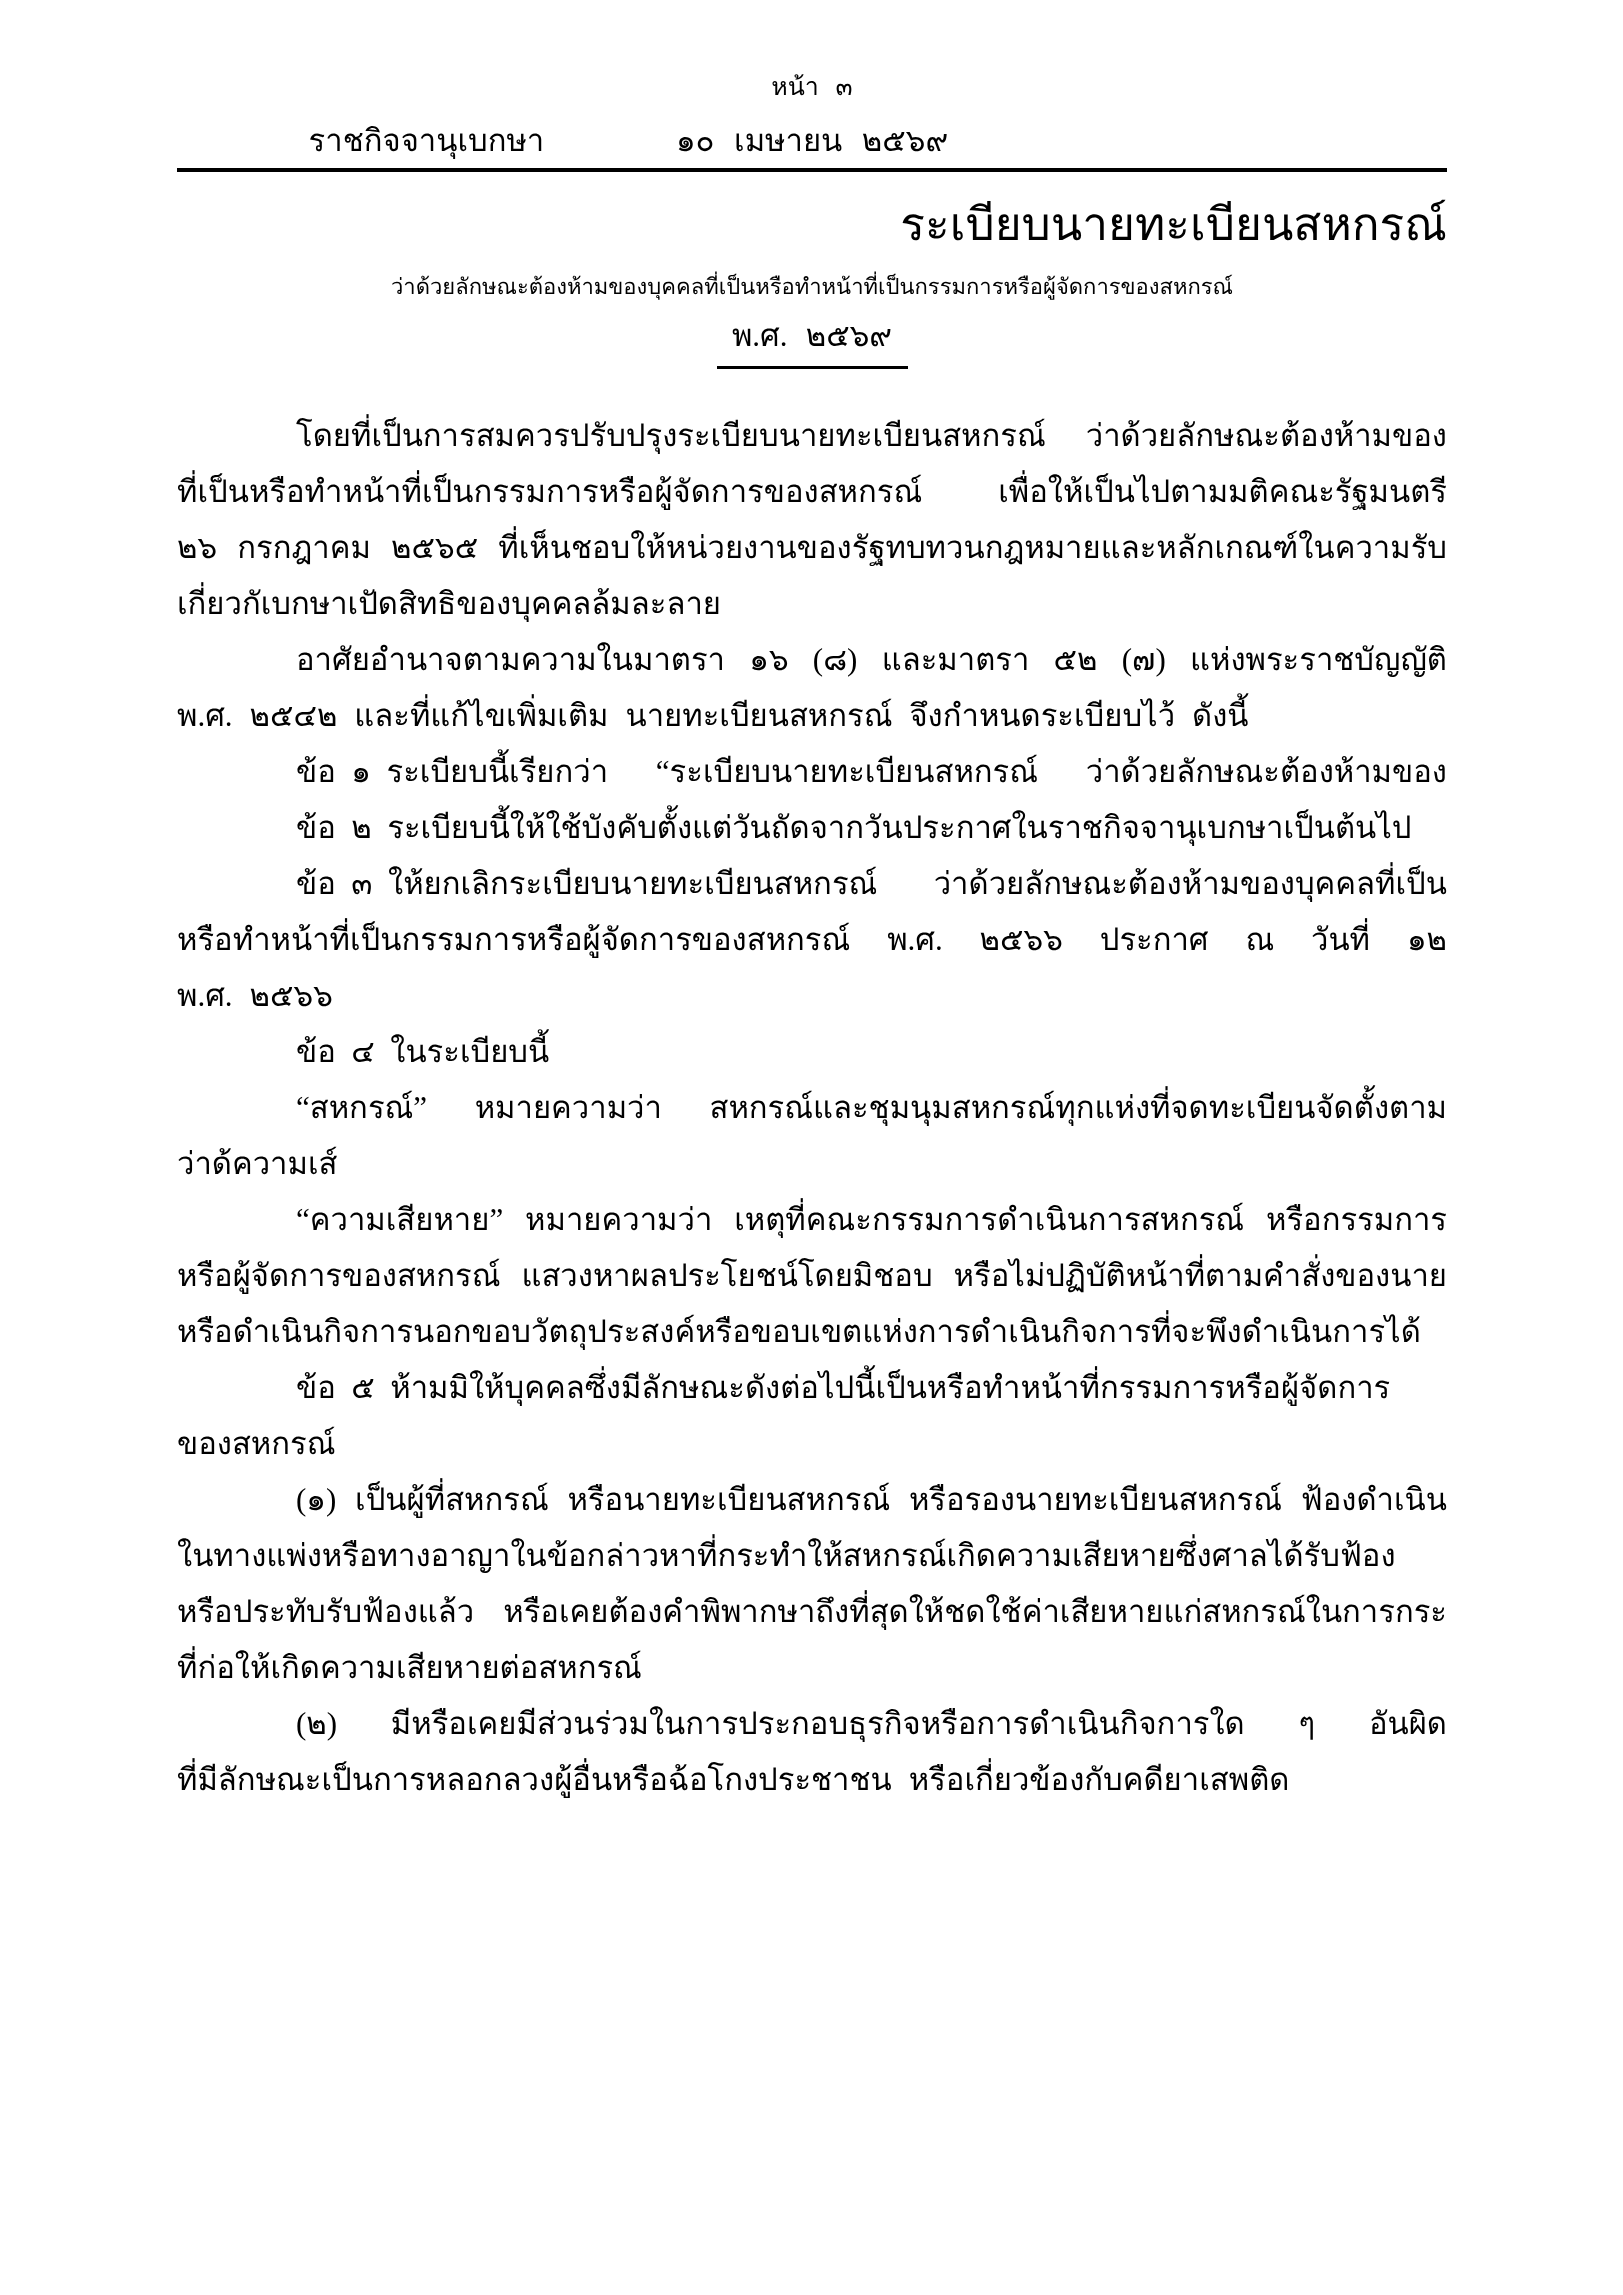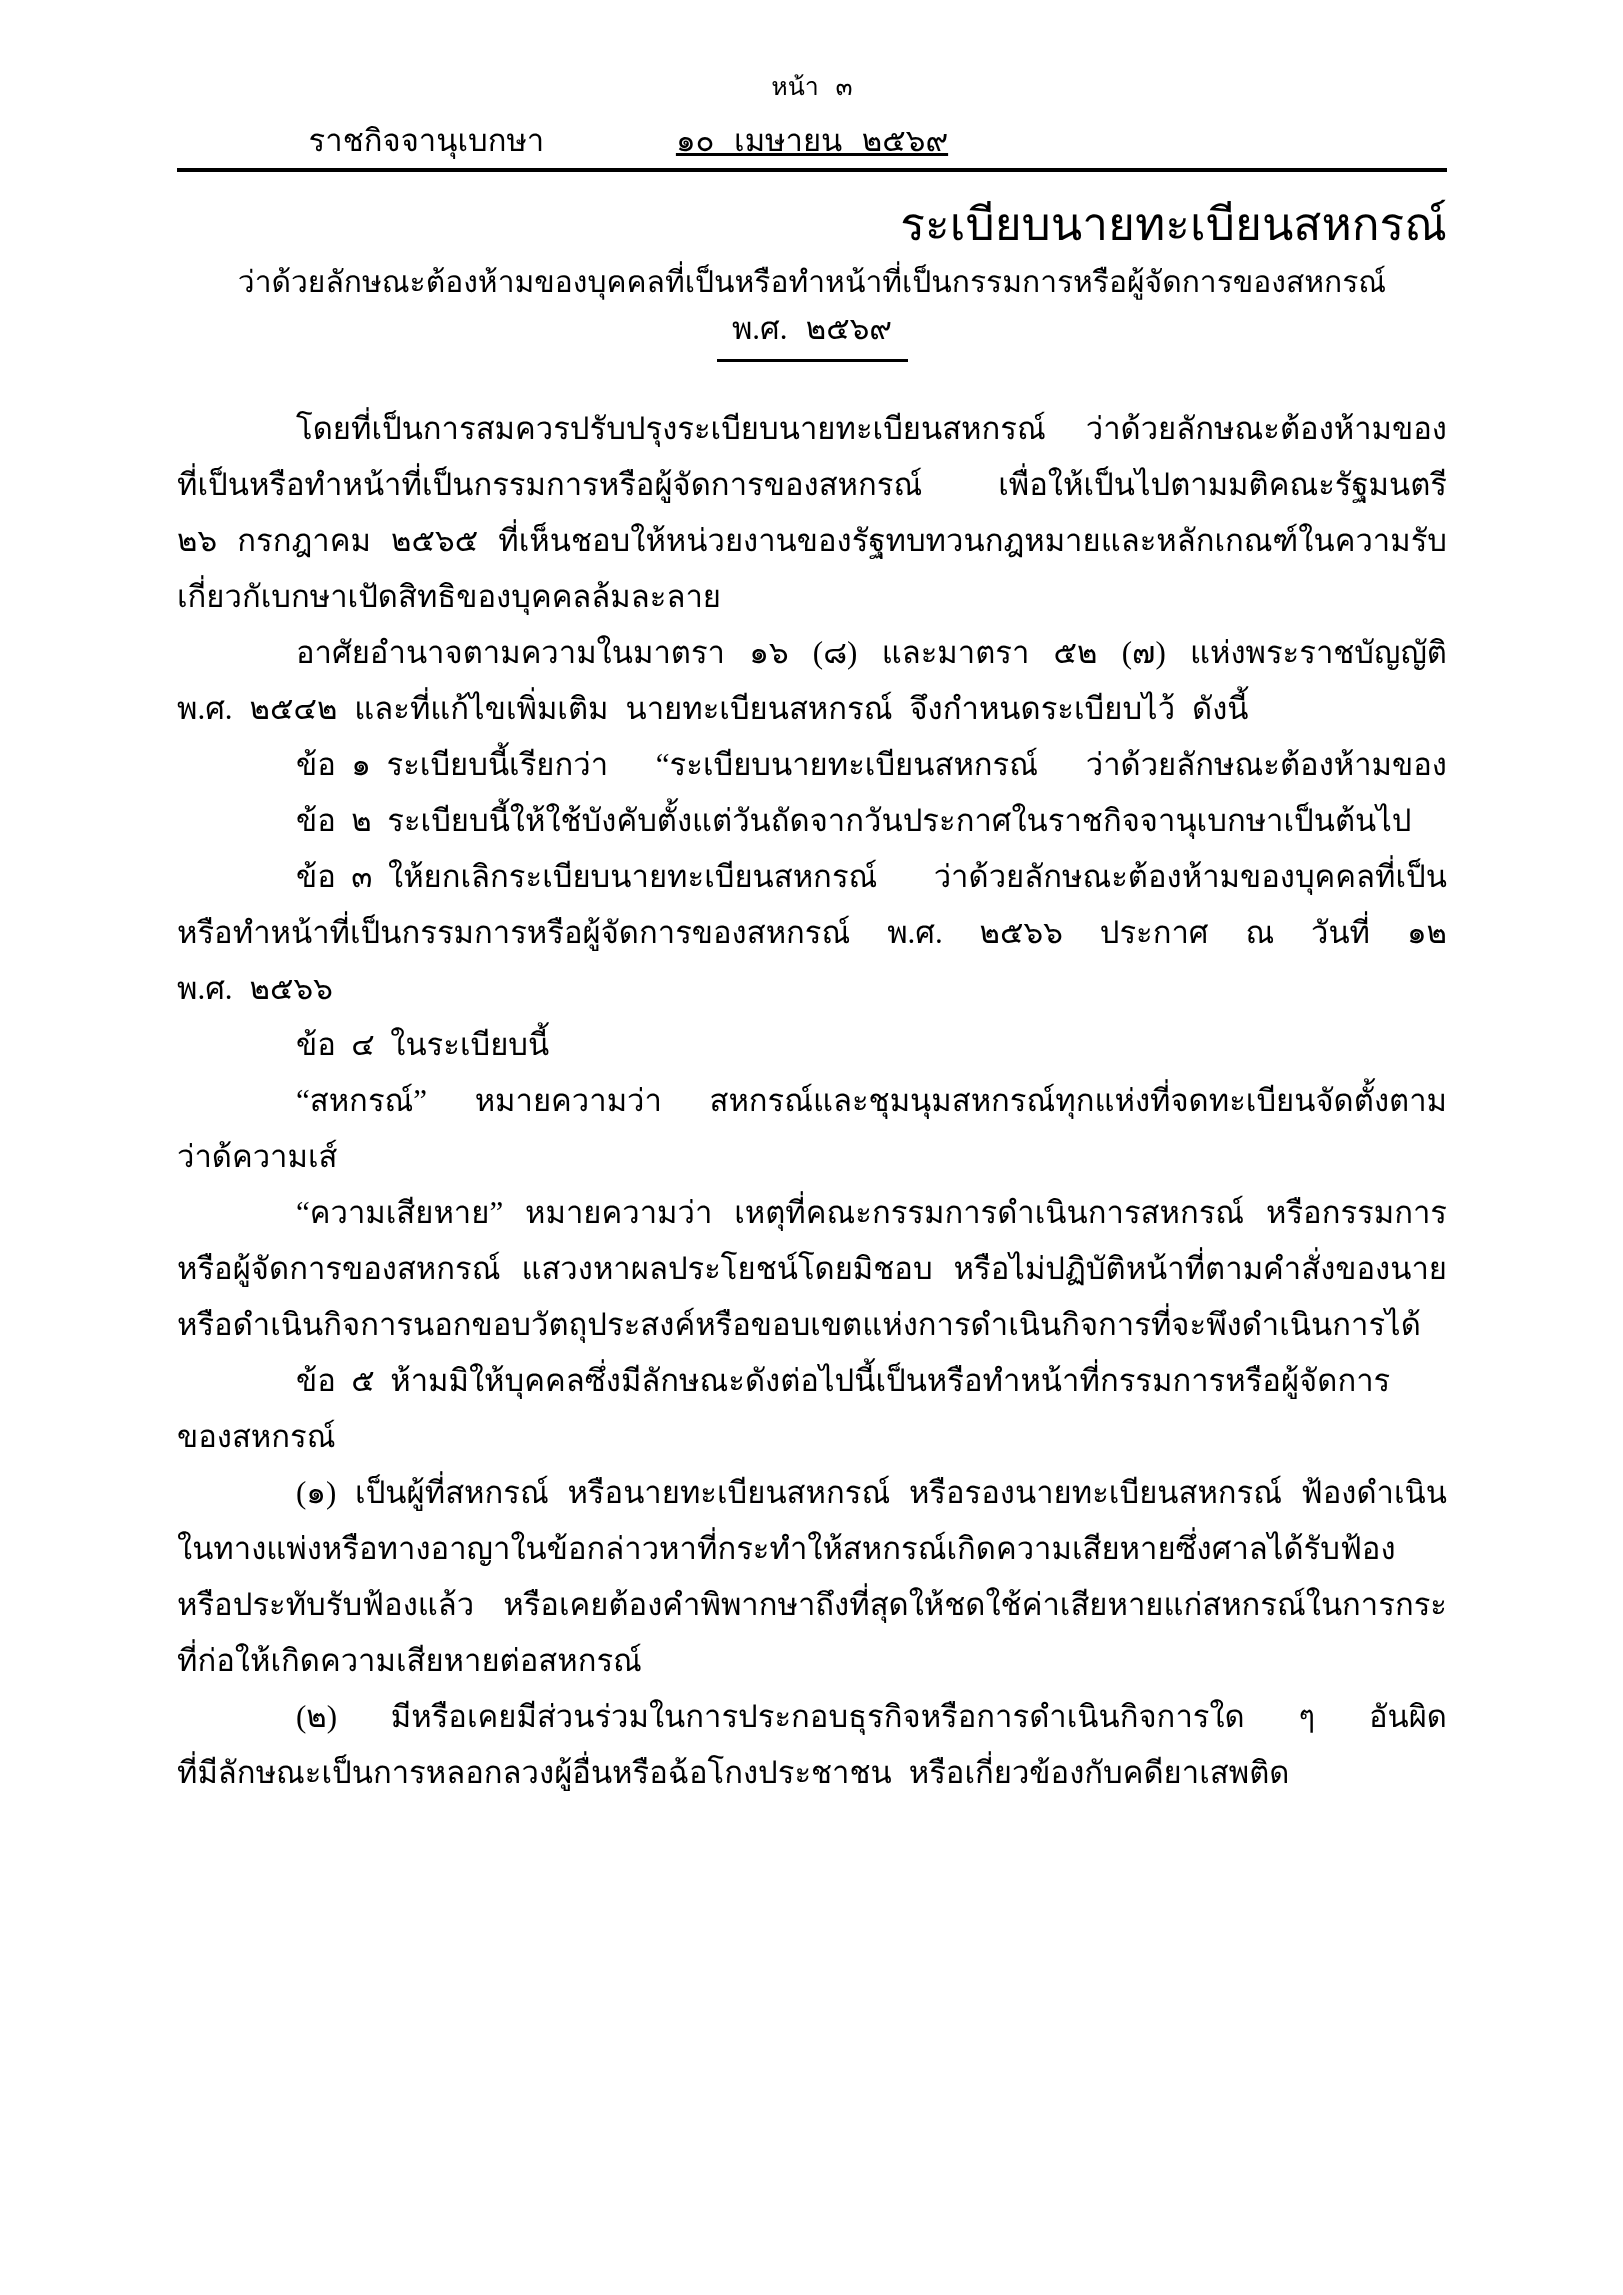--- a/index.html
+++ b/index.html
@@ -30,37 +30,38 @@
     display: grid;
     grid-template-columns: 1fr auto 1fr;
     align-items: baseline;
     margin-top: 15.7px;
     font-size: 31px;
     line-height: 38px;
     word-spacing: 11.8px;
   }
   .h-left   { text-align: left;   white-space: nowrap; }
   .h-center { text-align: center; white-space: nowrap; padding: 0 39px; }
-  .h-right  { text-align: right;  white-space: nowrap; text-decoration: underline; }
+  .h-right  { text-align: right;  white-space: nowrap; }
   .header-rule {
     margin-top: 7.9px;
     height: 4.6px;
     background: #000000;
   }
   .doc-title {
     margin-top: 19.6px;
     text-align: right;
     font-size: 46px;
     line-height: 65px;
   }
   .doc-subtitle {
-    margin-top: 1px;
+    margin-top: 8px;
     text-align: center;
-    font-size: 30px;
+    font-size: 22px;
     line-height: 48px;
+    font-family: Liberation Mono, monospace;
   }
   .doc-year {
     margin-top: 1.3px;
     text-align: center;
     font-size: 31px;
     line-height: 43px;
     word-spacing: 10.5px;
   }
   .title-rule {
     width: 191px;

